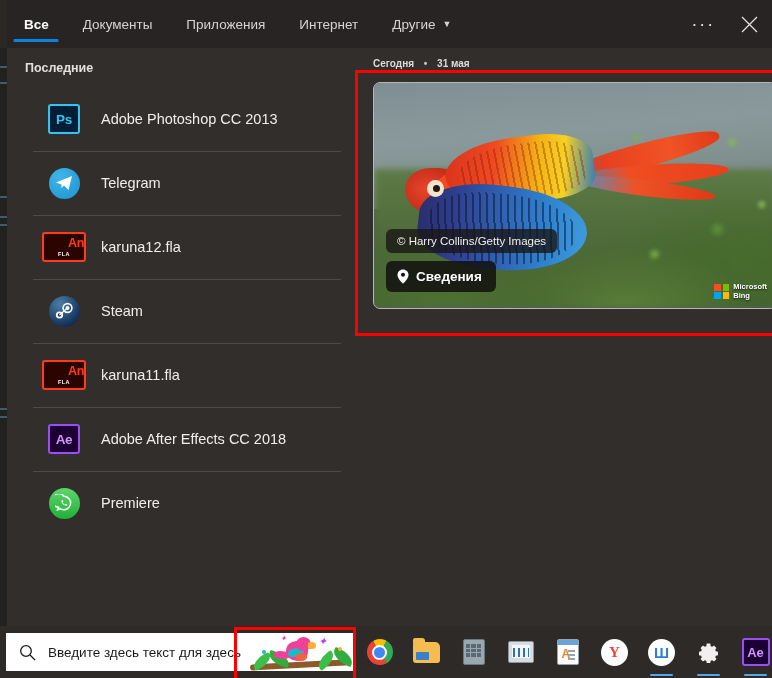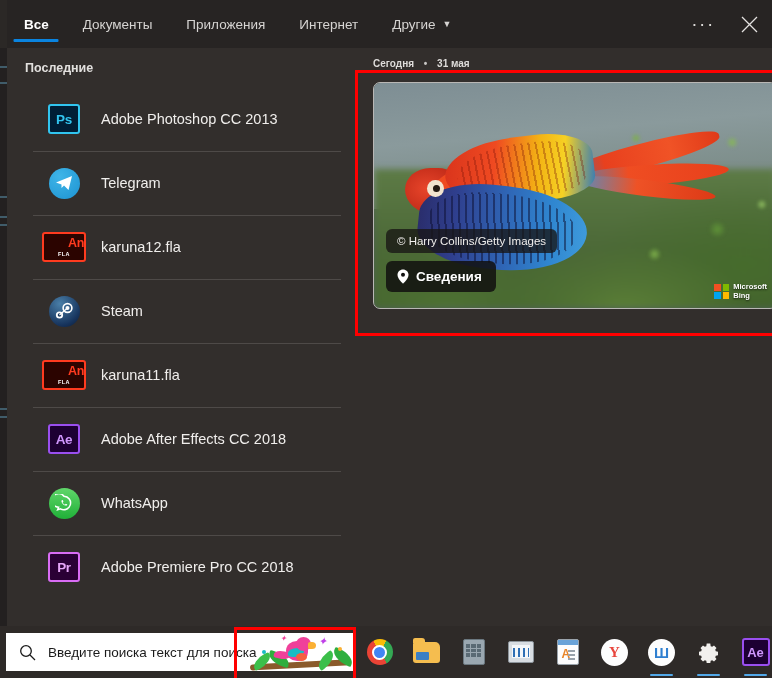--- a/index.html
+++ b/index.html
@@ -364,29 +364,23 @@
 
           <div class="list-item">
             <span class="li-icon">
               <span class="circ ic-wa">
                 <svg width="18" height="18" viewBox="0 0 18 18">
                   <path d="M9 2.2 A6.8 6.8 0 1 0 3.6 13.2 L2.6 15.8 L5.4 14.9 A6.8 6.8 0 1 0 9 2.2 Z" fill="none" stroke="#ffffff" stroke-width="1.5"></path>
                   <path d="M6.4 6.2 c0 3.2 2.2 5.2 5 5.4 c.6 0 .9-.5.9-1 l-1.5-.8 l-.9.9 c-1.1-.5-1.9-1.3-2.3-2.4 l.9-.8 l-.8-1.5 c-.6 0-1.3.3-1.3 1.2 z" fill="#ffffff"></path>
                 </svg>
               </span>
             </span>
-            <span class="li-label">WhatsApp</span>
-          </div>
-
-          <div class="list-item">
-            <span class="li-icon">
-              <span class="adobe-sq ic-pr">Pr</span>
-            </span>
-            <span class="li-label">Adobe Premiere Pro CC 2018</span>
-          </div>
+            <span class="li-label">Premiere</span>
+          </div>
+
 
         </div>
       </div>
 
       <div class="bing-col">
         <div class="bing-date">
           <span>Сегодня</span>
           <span class="sep">•</span>
           <span>31 мая</span>
         </div>
@@ -442,21 +436,21 @@
 
   <div class="taskbar">
 
     <div class="searchbox">
       <span class="search-ic">
         <svg width="17" height="17" viewBox="0 0 17 17">
           <circle cx="7" cy="7" r="5.3" fill="none" stroke="#1a1a1a" stroke-width="1.3"></circle>
           <path d="M11 11 L16 16" stroke="#1a1a1a" stroke-width="1.3"></path>
         </svg>
       </span>
-      <span class="search-ph">Введите поиска текст для поиска</span>
+      <span class="search-ph">Введите здесь текст для здесь</span>
 
       <span class="parrot-art">
         <i class="pa pa-branch"></i>
         <i class="pa pa-leaf" style="left:8px; bottom:4px; transform:rotate(-28deg)"></i>
         <i class="pa pa-leaf2" style="left:24px; bottom:6px; transform:rotate(18deg)"></i>
         <i class="pa pa-leaf" style="left:72px; bottom:5px; transform:rotate(-38deg)"></i>
         <i class="pa pa-leaf2" style="left:88px; bottom:8px; transform:rotate(26deg)"></i>
         <i class="pa pa-tail"></i>
         <i class="pa pa-body"></i>
         <i class="pa pa-wing"></i>

